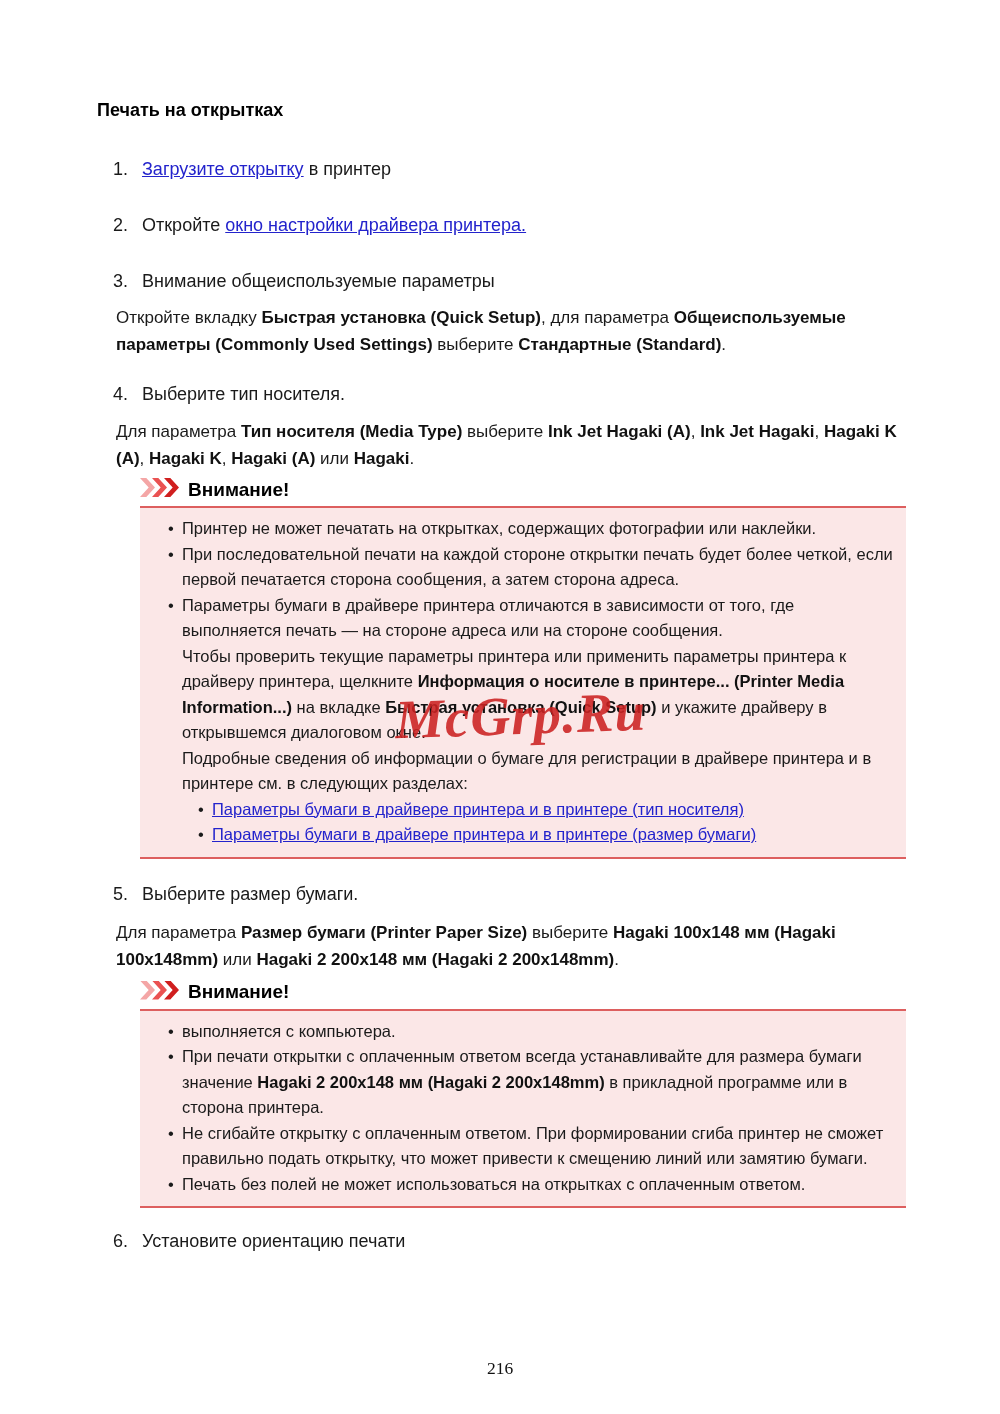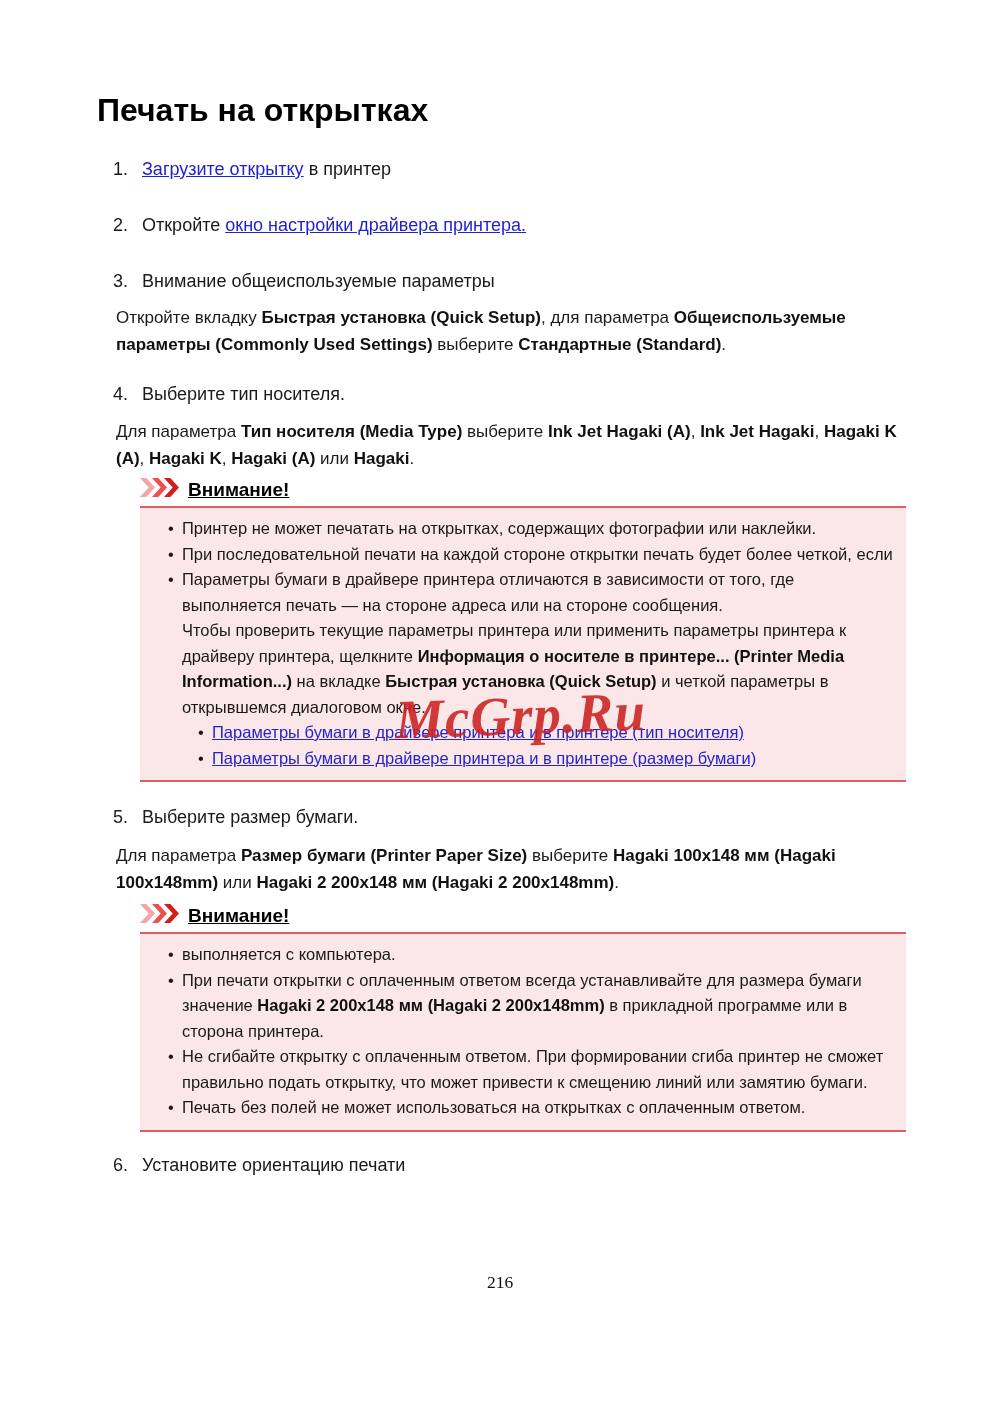--- a/index.html
+++ b/index.html
@@ -6,21 +6,21 @@
   .page{
     position:relative;
     width:1000px;height:1414px;
     background:#ffffff;
     overflow:hidden;
     font-family:"Liberation Sans", sans-serif;
     color:#1a1a1a;
   }
   h1.title{
     margin:95px 0 0 97px;
-    font-size:32px;line-height:30px;font-weight:bold;color:#000;
+    font-size:18px;line-height:30px;font-weight:bold;color:#000;
   }
   .step{
     display:flex;
     margin-left:113px;
     font-size:18px;line-height:22px;color:#1a1a1a;
   }
   .step .num{flex:0 0 29px;}
   .para{
     margin-left:116px;width:766px;
     font-size:17px;line-height:27px;
@@ -29,21 +29,21 @@
   .warn{margin-left:140px;width:766px;}
   .warn-head{
     display:flex;align-items:center;
     padding-bottom:5px;border-bottom:2px solid var(--warn-line,#dd5f5f);
   }
   .chev{
     display:inline-block;width:15px;height:19px;
     clip-path:polygon(0 0,42% 0,100% 50%,42% 100%,0 100%,58% 50%);
   }
   .chev + .chev{margin-left:-3px;}
-  .warn-title{margin-left:9px;font-size:19px;line-height:22px;font-weight:bold;color:#000;text-decoration:underline;}
+  .warn-title{margin-left:9px;font-size:19px;line-height:22px;font-weight:bold;color:#000;}
   .warn-box{
     background:var(--warn-bg,#fbe7e7);
     border-bottom:2px solid var(--warn-line,#dd5f5f);
     padding:8px 44px 9px 28px;
   }
   .wrow{display:flex;font-size:16.5px;line-height:25.5px;color:#1a1a1a;}
   .wrow .dot{flex:0 0 14px;}
   .wrow.cont{padding-left:14px;}
   .wrow.ind2{margin-left:30px;}
   .wline{white-space:nowrap;}
@@ -51,21 +51,21 @@
   a.lnk{color:var(--link-blue,#2323cc);cursor:pointer;}
   .watermark{
     position:absolute;left:395px;top:688px;
     font-family:"Liberation Serif", serif;font-style:italic;font-weight:bold;
     font-size:55px;line-height:1;letter-spacing:1px;
     color:var(--wm-red,#cc2222);opacity:.88;
     transform:rotate(-2deg);
     pointer-events:none;
   }
   .footer{
-    position:absolute;top:1272px;left:0;width:100%;
+    position:absolute;top:1358px;left:0;width:100%;
     text-align:center;
     font-family:"Liberation Serif", serif;font-size:17.5px;color:#111;
   }
 </style>
 </head>
 <body>
 
 <div class="page">
   <h1 class="title">Печать на открытках</h1>
   <div id="content">
@@ -102,35 +102,42 @@
           <div class="wrow">
             <span class="dot">•</span>
             <div class="wtext">
               <div class="wline"><span>Принтер не может печатать на открытках, содержащих фотографии или наклейки.</span></div>
             </div>
           </div>
           <div class="wrow">
             <span class="dot">•</span>
             <div class="wtext">
               <div class="wline"><span>При последовательной печати на каждой стороне открытки печать будет более четкой, если</span></div>
+              <div class="wline"><span>первой печатается сторона сообщения, а затем сторона адреса.</span></div>
             </div>
           </div>
           <div class="wrow">
             <span class="dot">•</span>
             <div class="wtext">
               <div class="wline"><span>Параметры бумаги в драйвере принтера отличаются в зависимости от того, где</span></div>
               <div class="wline"><span>выполняется печать — на стороне адреса или на стороне сообщения.</span></div>
             </div>
           </div>
           <div class="wrow cont">
             <div class="wtext">
               <div class="wline"><span>Чтобы проверить текущие параметры принтера или применить параметры принтера к</span></div>
               <div class="wline"><span>драйверу принтера, щелкните </span><b>Информация о носителе в принтере... (Printer Media</b></div>
-              <div class="wline"><b>Information...)</b><span> на вкладке </span><b>Быстрая установка (Quick Setup)</b><span> и четкой параметры в</span></div>
+              <div class="wline"><b>Information...)</b><span> на вкладке </span><b>Быстрая установка (Quick Setup)</b><span> и укажите драйверу в</span></div>
               <div class="wline"><span>открывшемся диалоговом окне.</span></div>
+            </div>
+          </div>
+          <div class="wrow cont">
+            <div class="wtext">
+              <div class="wline"><span>Подробные сведения об информации о бумаге для регистрации в драйвере принтера и в</span></div>
+              <div class="wline"><span>принтере см. в следующих разделах:</span></div>
             </div>
           </div>
           <div class="wrow ind2">
             <span class="dot">•</span>
             <div class="wtext">
               <div class="wline"><a class="lnk" href="#">Параметры бумаги в драйвере принтера и в принтере (тип носителя)</a></div>
             </div>
           </div>
           <div class="wrow ind2">
             <span class="dot">•</span>

